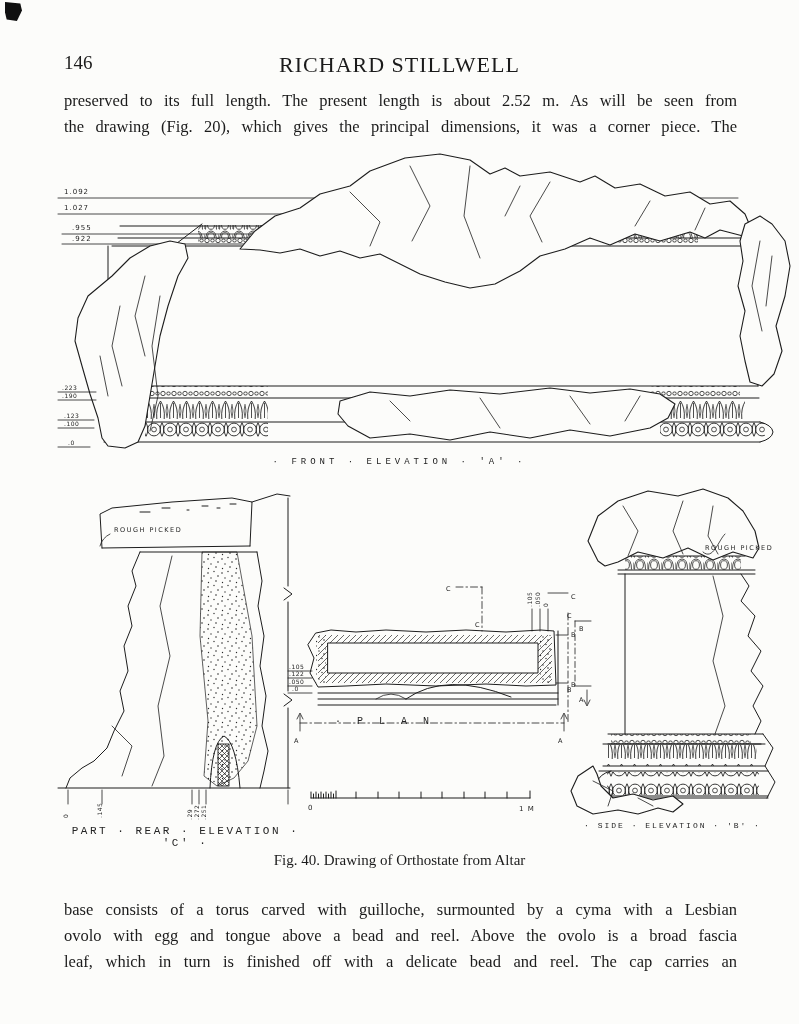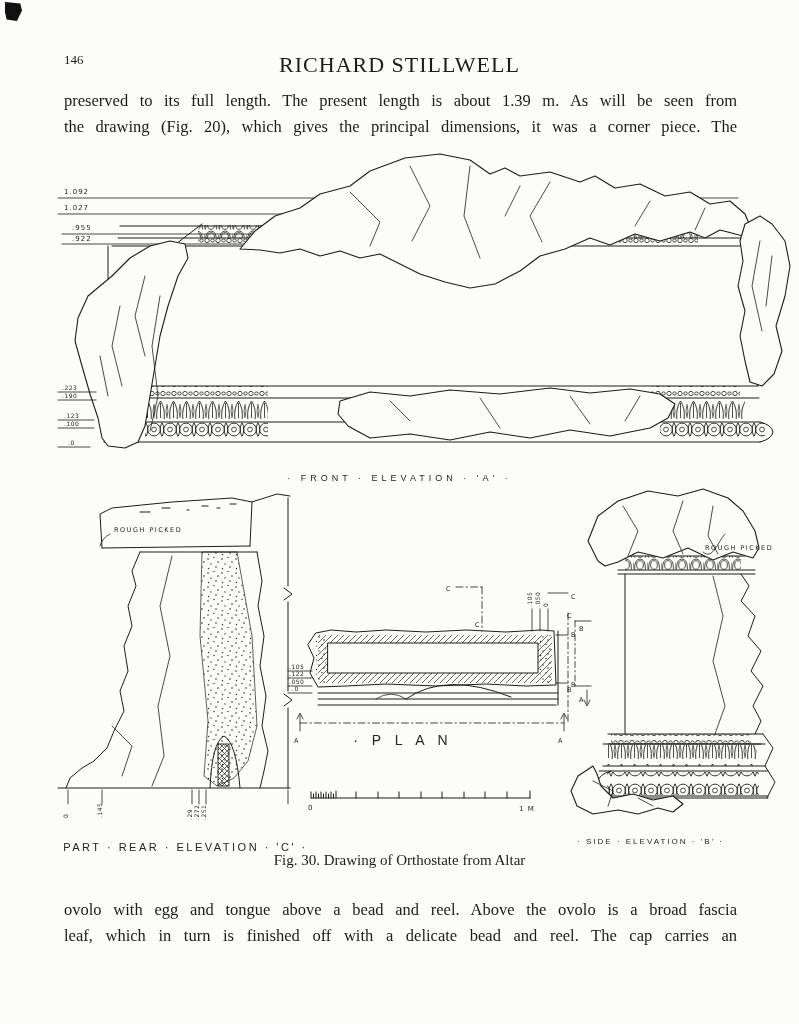--- a/index.html
+++ b/index.html
@@ -1,30 +1,30 @@
 <!DOCTYPE html>
 <html><head>
 <meta charset="utf-8">
 <style>
   html,body{margin:0;padding:0;}
   body{width:799px;height:1024px;position:relative;background:#fcfcfa;overflow:hidden;
        font-family:"Liberation Serif","DejaVu Serif",serif;color:#1b1b1b;}
   .abs{position:absolute;}
-  .pagenum{left:64px;top:52px;font-size:13px;}
+  .pagenum{left:64px;top:52px;font-size:19px;}
   .runhead{left:0;right:0;top:52px;text-align:center;font-size:22px;letter-spacing:1px;}
   .para{left:64px;width:673px;}
   .pline{font-size:16.5px;line-height:26px;text-align:justify;text-align-last:justify;white-space:normal;}
   .ptop{top:88px;}
   .pbot{top:897px;}
   .figcap{left:0;right:0;top:852px;text-align:center;font-size:15px;}
-  .hand{font-family:Liberation Sans, sans-serif;color:#242424;margin-top:16px;}
+  .hand{font-family:Liberation Mono, monospace;color:#242424;}
   .cap-front{top:457px;left:0;right:0;text-align:center;font-size:9px;letter-spacing:4px;}
   .cap-rear{top:825px;left:58px;width:255px;text-align:center;font-size:11px;letter-spacing:2.5px;}
-  .cap-plan{top:716px;left:318px;width:170px;text-align:center;font-size:14px;letter-spacing:5px;}
-  .cap-side{top:821px;left:548px;width:205px;text-align:center;font-size:8px;letter-spacing:2px;}
+  .cap-plan{top:716px;left:335px;width:170px;text-align:left;font-size:10px;letter-spacing:5px;}
+  .cap-side{top:821px;left:570px;width:205px;text-align:center;font-size:8px;letter-spacing:2px;}
   .cornermark{left:5px;top:2px;width:17px;height:19px;background:#101010;
       clip-path:polygon(0 0,90% 8%,100% 45%,70% 100%,10% 92%,0 55%);}
   svg{position:absolute;overflow:visible;}
   svg text{font-family:"DejaVu Sans","Liberation Sans",sans-serif;fill:#242424;}
   .dim{font-size:7px;letter-spacing:1px;}
   .dim6{font-size:6px;letter-spacing:0.5px;}
   .note{font-size:6.5px;letter-spacing:1.5px;}
   .ltr{font-size:6.5px;}
   .ink{stroke:#1d1d1d;fill:none;stroke-linejoin:round;stroke-linecap:round;}
   .w1{stroke-width:1;} .w08{stroke-width:0.8;}
@@ -73,21 +73,21 @@
     </pattern>
   </defs>
 </svg>
 
 <div class="abs cornermark"></div>
 
 <div class="abs pagenum">146</div>
 <div class="abs runhead">RICHARD STILLWELL</div>
 
 <div class="abs para ptop">
-  <div class="pline">preserved to its full length.  The present length is about 1.39 m.  As will be seen from</div>
+  <div class="pline">preserved to its full length.  The present length is about 2.52 m.  As will be seen from</div>
   <div class="pline">the drawing (Fig. 20), which gives the principal dimensions, it was a corner piece.  The</div>
 </div>
 
 <svg style="left:50px;top:146px;" width="745" height="327" viewBox="0 0 745 327">
 
   <g class="ink w08">
     <path d="M8,52 H688"></path>
     <path d="M8,68 H478"></path>
     <path d="M12,88 H315"></path>
     <path d="M12,98 H293"></path>
@@ -348,18 +348,19 @@
       <path d="M24,204 V218"></path>
     <path d="M21,214 L24,220 L27,214"></path>
     </g>
   <text class="ltr" x="4" y="132">C</text>
   <text class="ltr" x="16" y="145">B</text>
   <text class="ltr" x="4" y="206">B</text>
   <text class="ltr" x="16" y="216">A</text>
 </svg>
 <div class="abs hand cap-side">· SIDE · ELEVATION · 'B' ·</div>
 
-<div class="abs figcap">Fig. 30.  Drawing of Orthostate from Altar</div>
+<div class="abs figcap">Fig. 40.  Drawing of Orthostate from Altar</div>
 
 <div class="abs para pbot">
+  <div class="pline">base consists of a torus carved with guilloche, surmounted by a cyma with a Lesbian</div>
   <div class="pline">ovolo with egg and tongue above a bead and reel.  Above the ovolo is a broad fascia</div>
   <div class="pline">leaf, which in turn is finished off with a delicate bead and reel.  The cap carries an</div>
 </div>
 
 </body></html>

